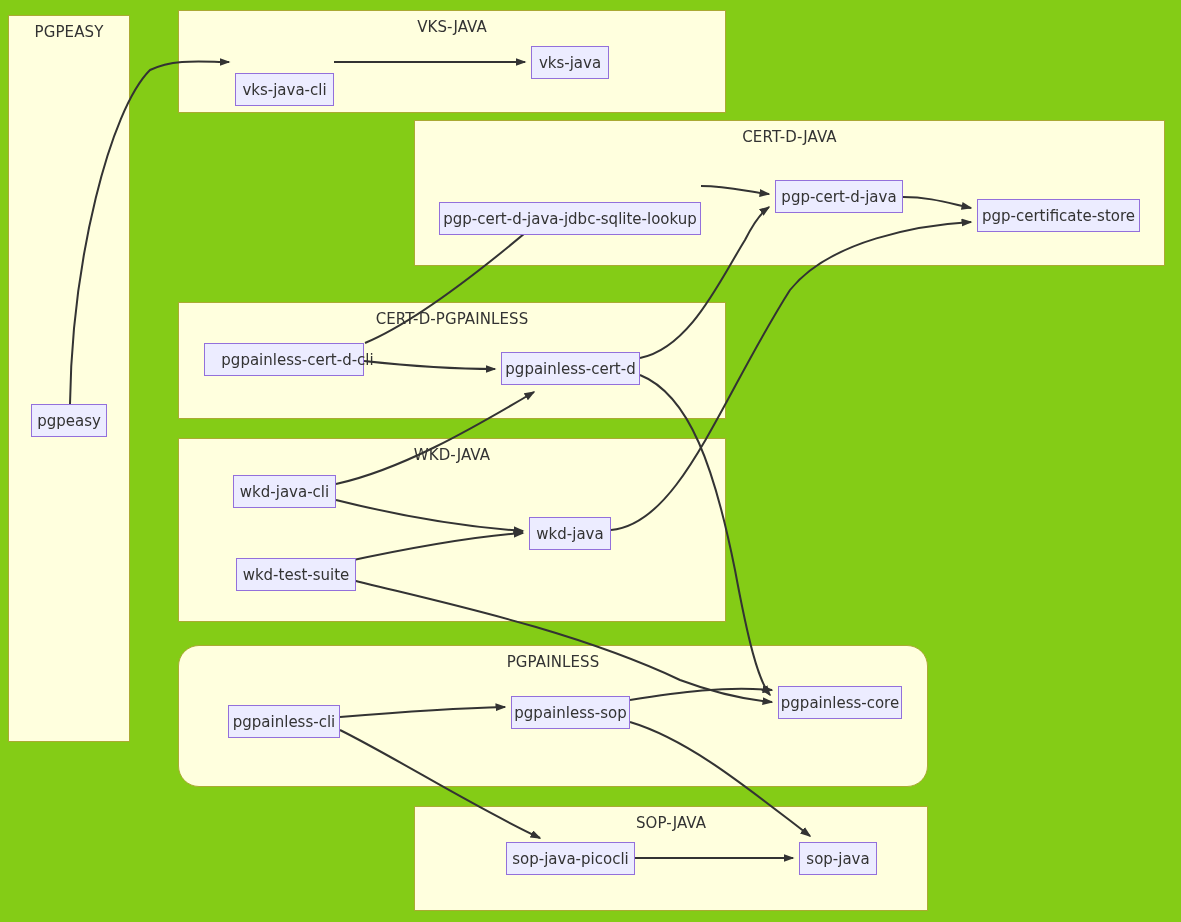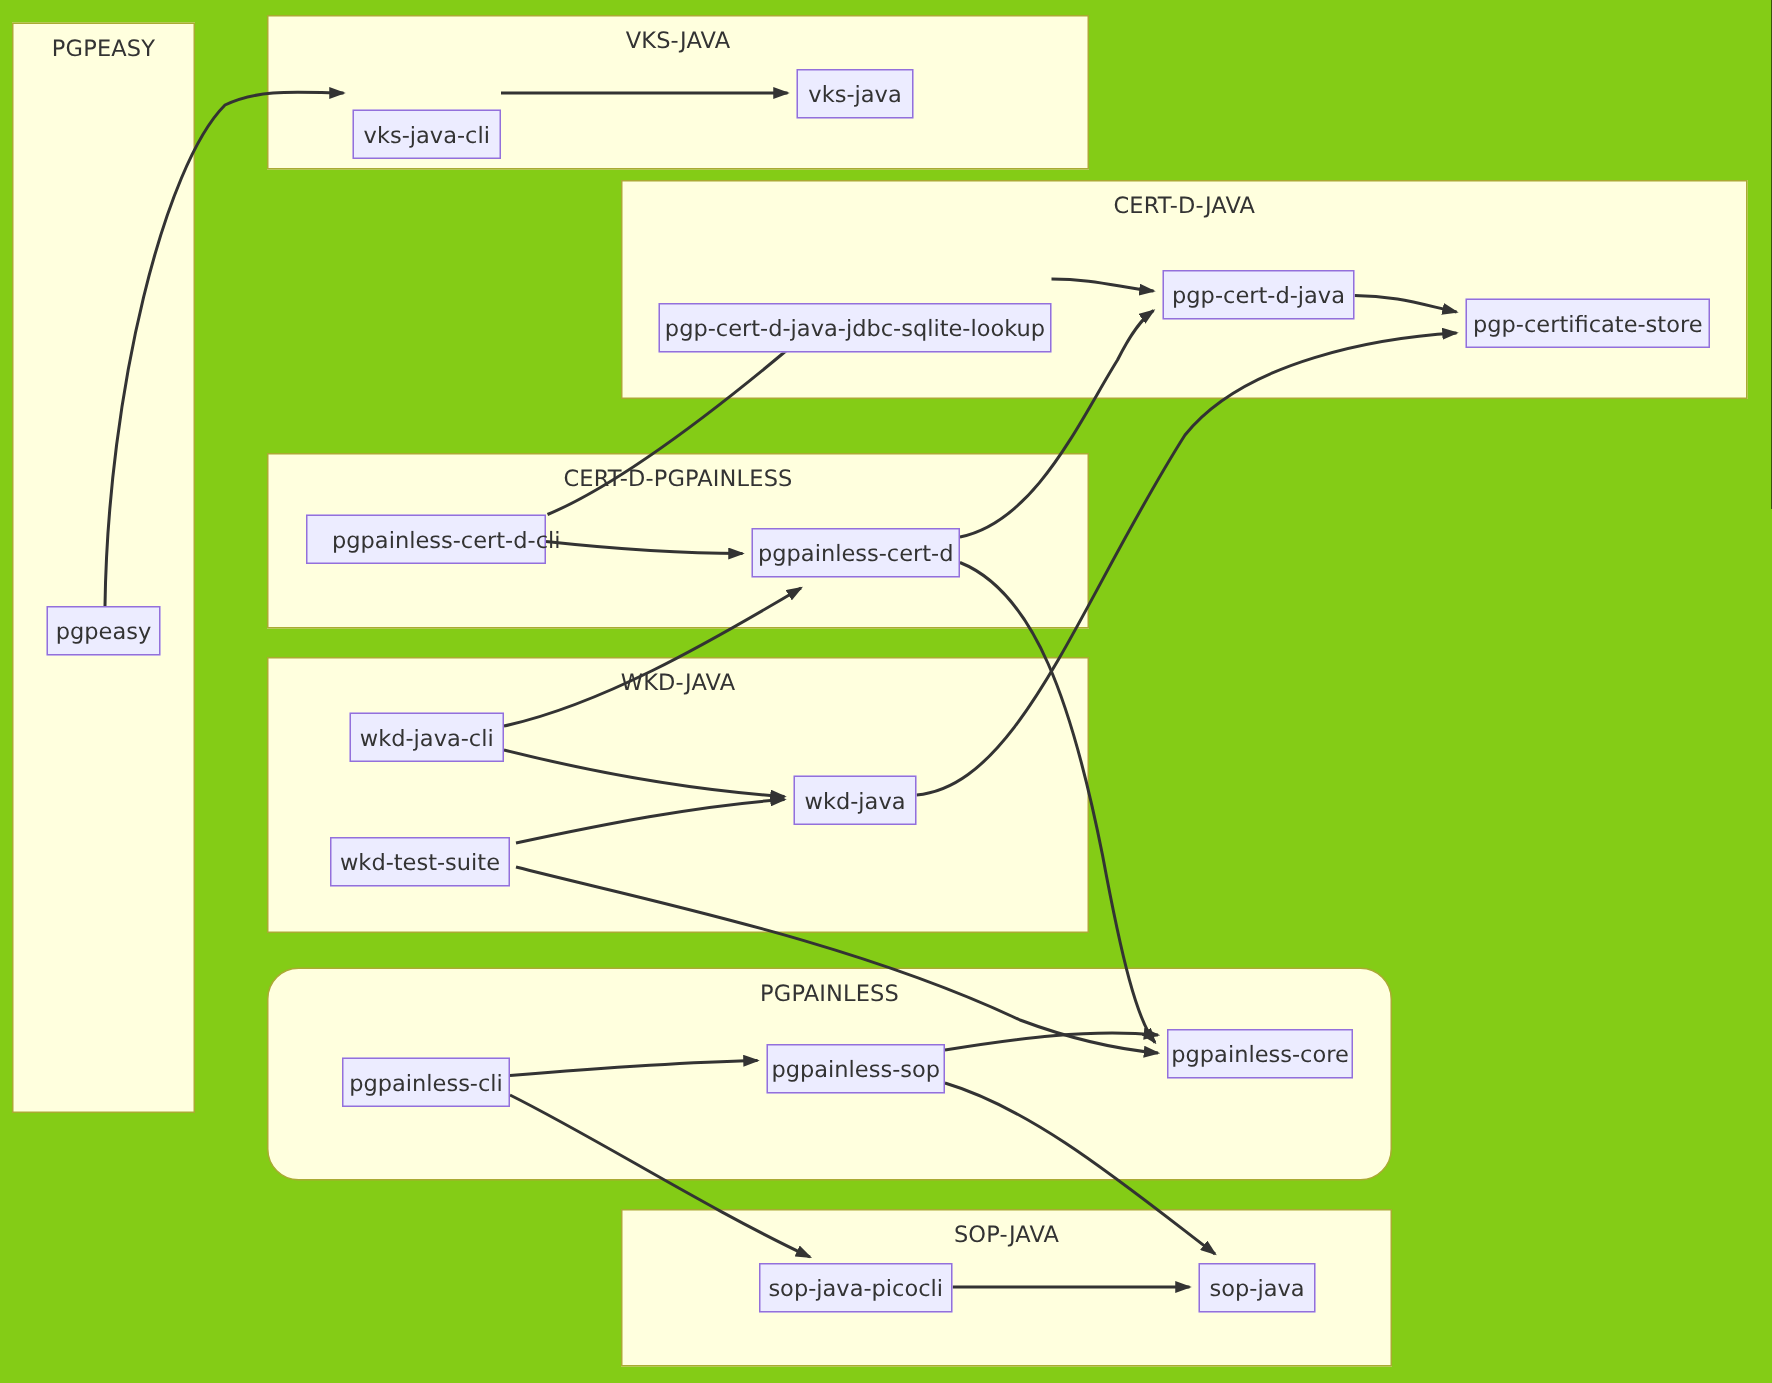--- a/index.html
+++ b/index.html
@@ -138,21 +138,21 @@
       </div>
       <div class="node" style="left: 501px; top: 352px; width: 139px; height: 33px;">
         <span>pgpainless-cert-d</span>
       </div>
       <div class="node" style="left: 233px; top: 475px; width: 103px; height: 33px;">
         <span>wkd-java-cli</span>
       </div>
       <div class="node" style="left: 529px; top: 517px; width: 82px; height: 33px;">
         <span>wkd-java</span>
       </div>
-      <div class="node" style="left: 220px; top: 558px; width: 120px; height: 33px;">
+      <div class="node" style="left: 236px; top: 558px; width: 120px; height: 33px;">
         <span>wkd-test-suite</span>
       </div>
       <div class="node" style="left: 228px; top: 705px; width: 112px; height: 33px;">
         <span>pgpainless-cli</span>
       </div>
       <div class="node" style="left: 511px; top: 696px; width: 119px; height: 33px;">
         <span>pgpainless-sop</span>
       </div>
       <div class="node" style="left: 778px; top: 686px; width: 124px; height: 33px;">
         <span>pgpainless-core</span>

